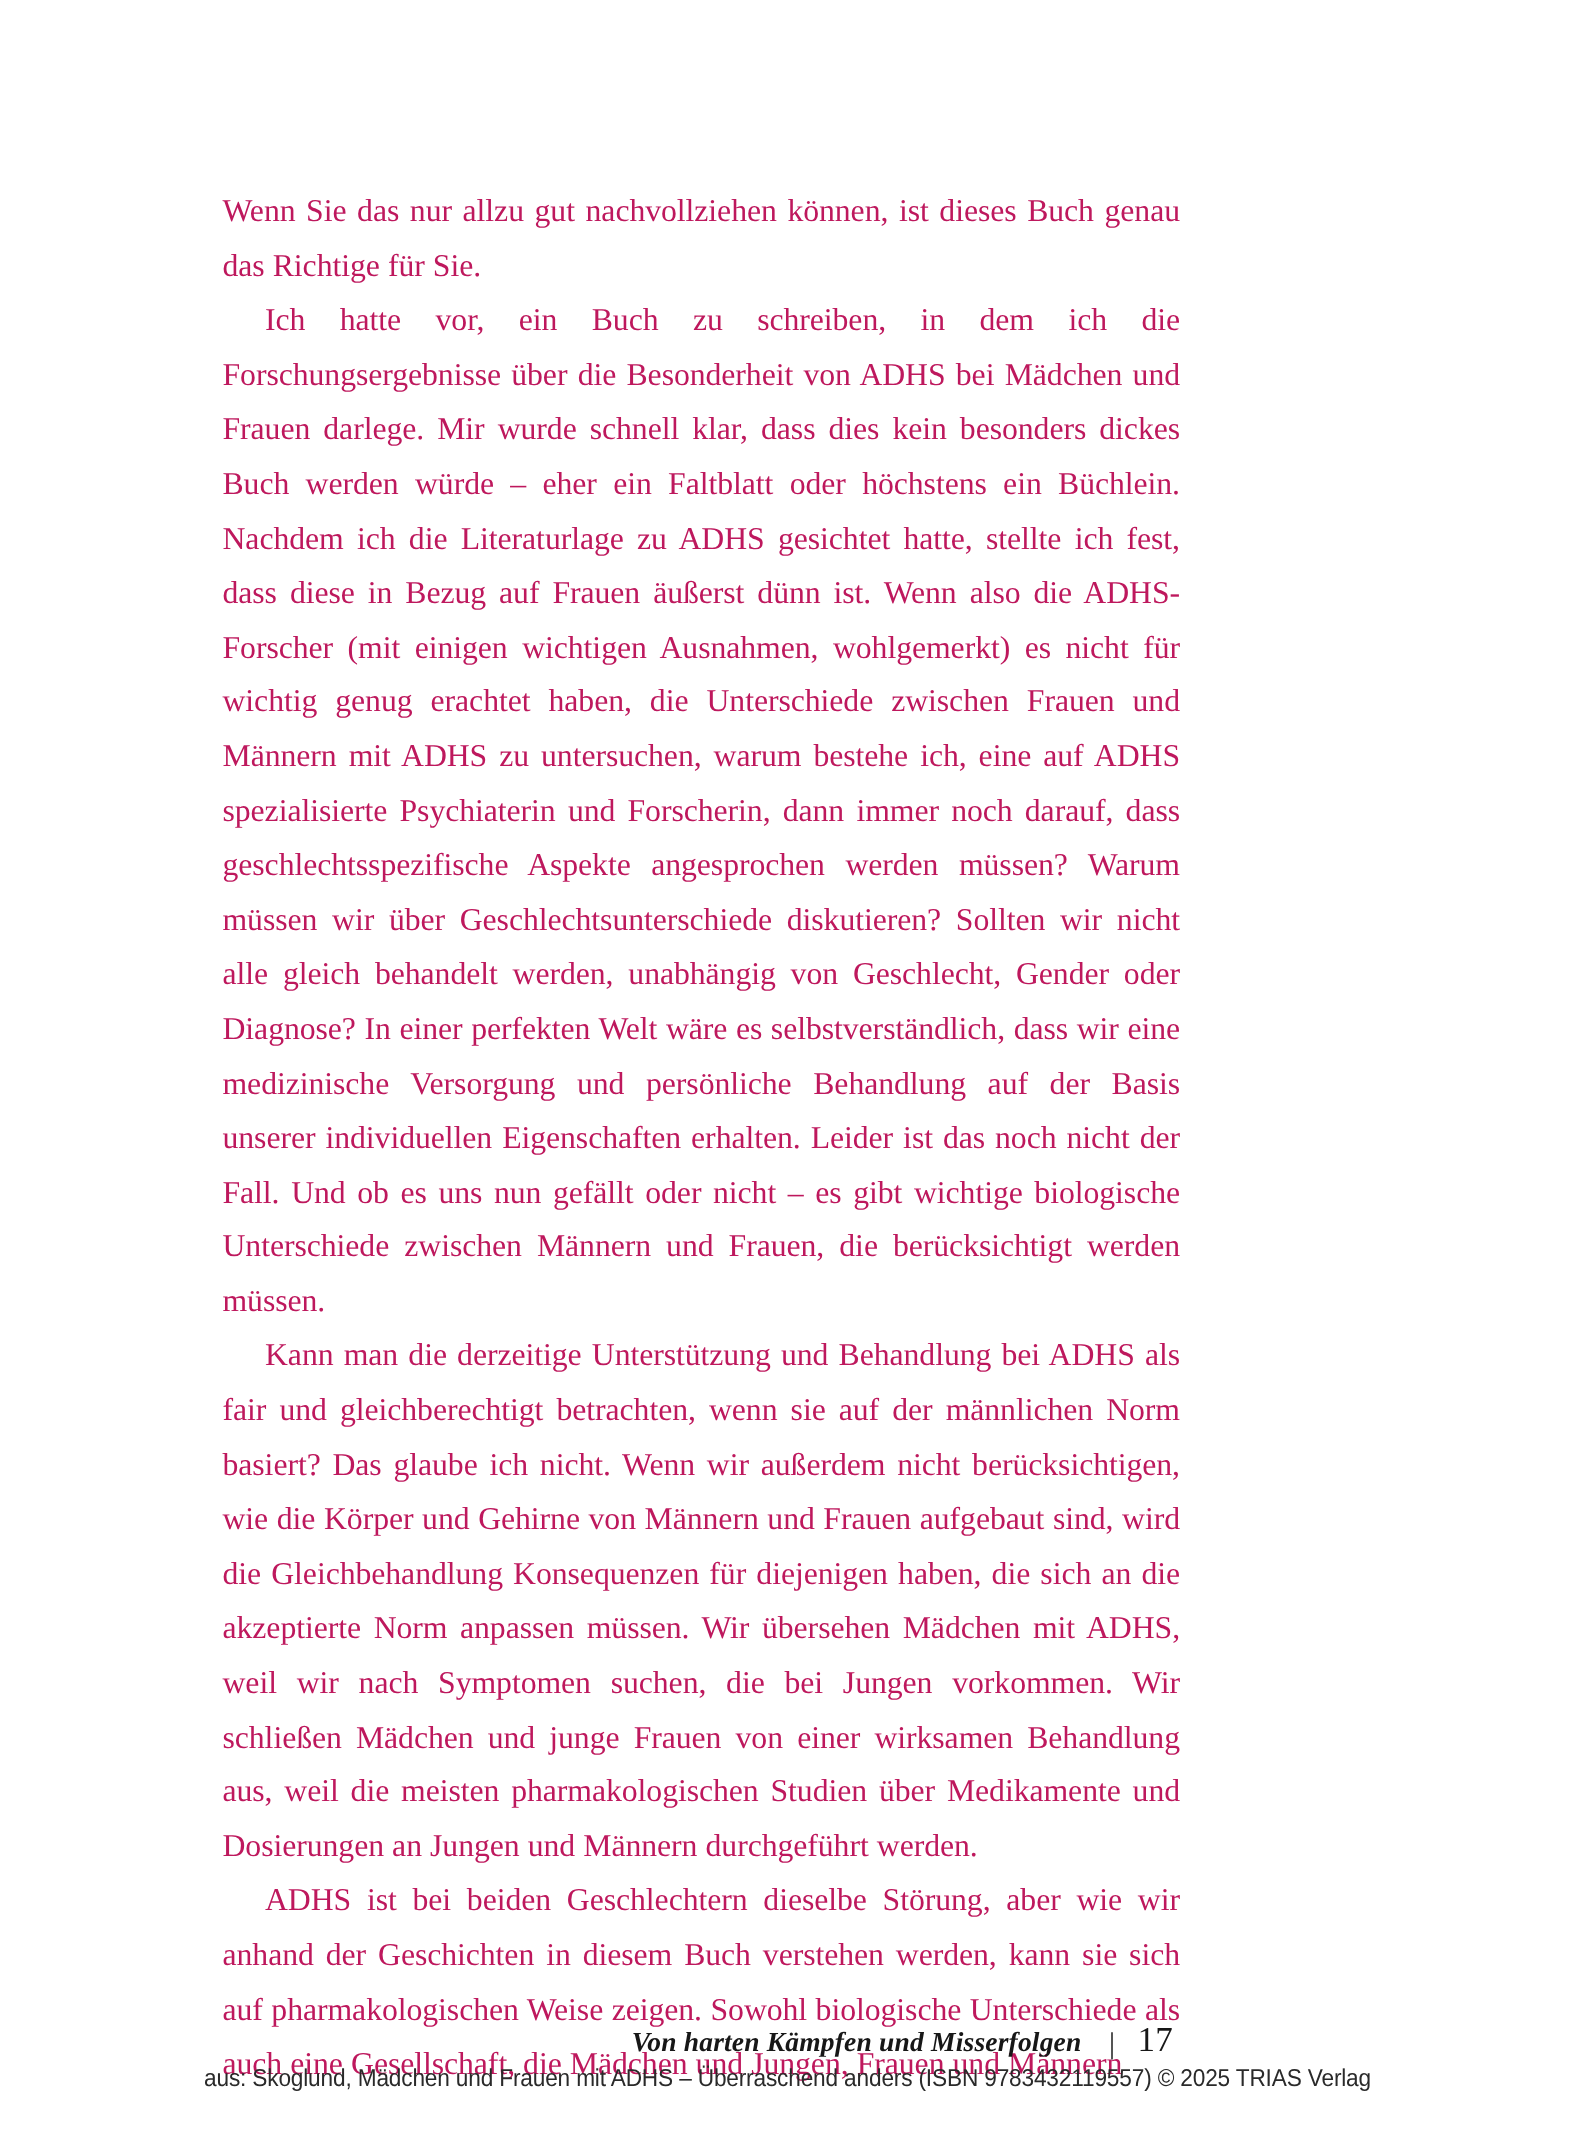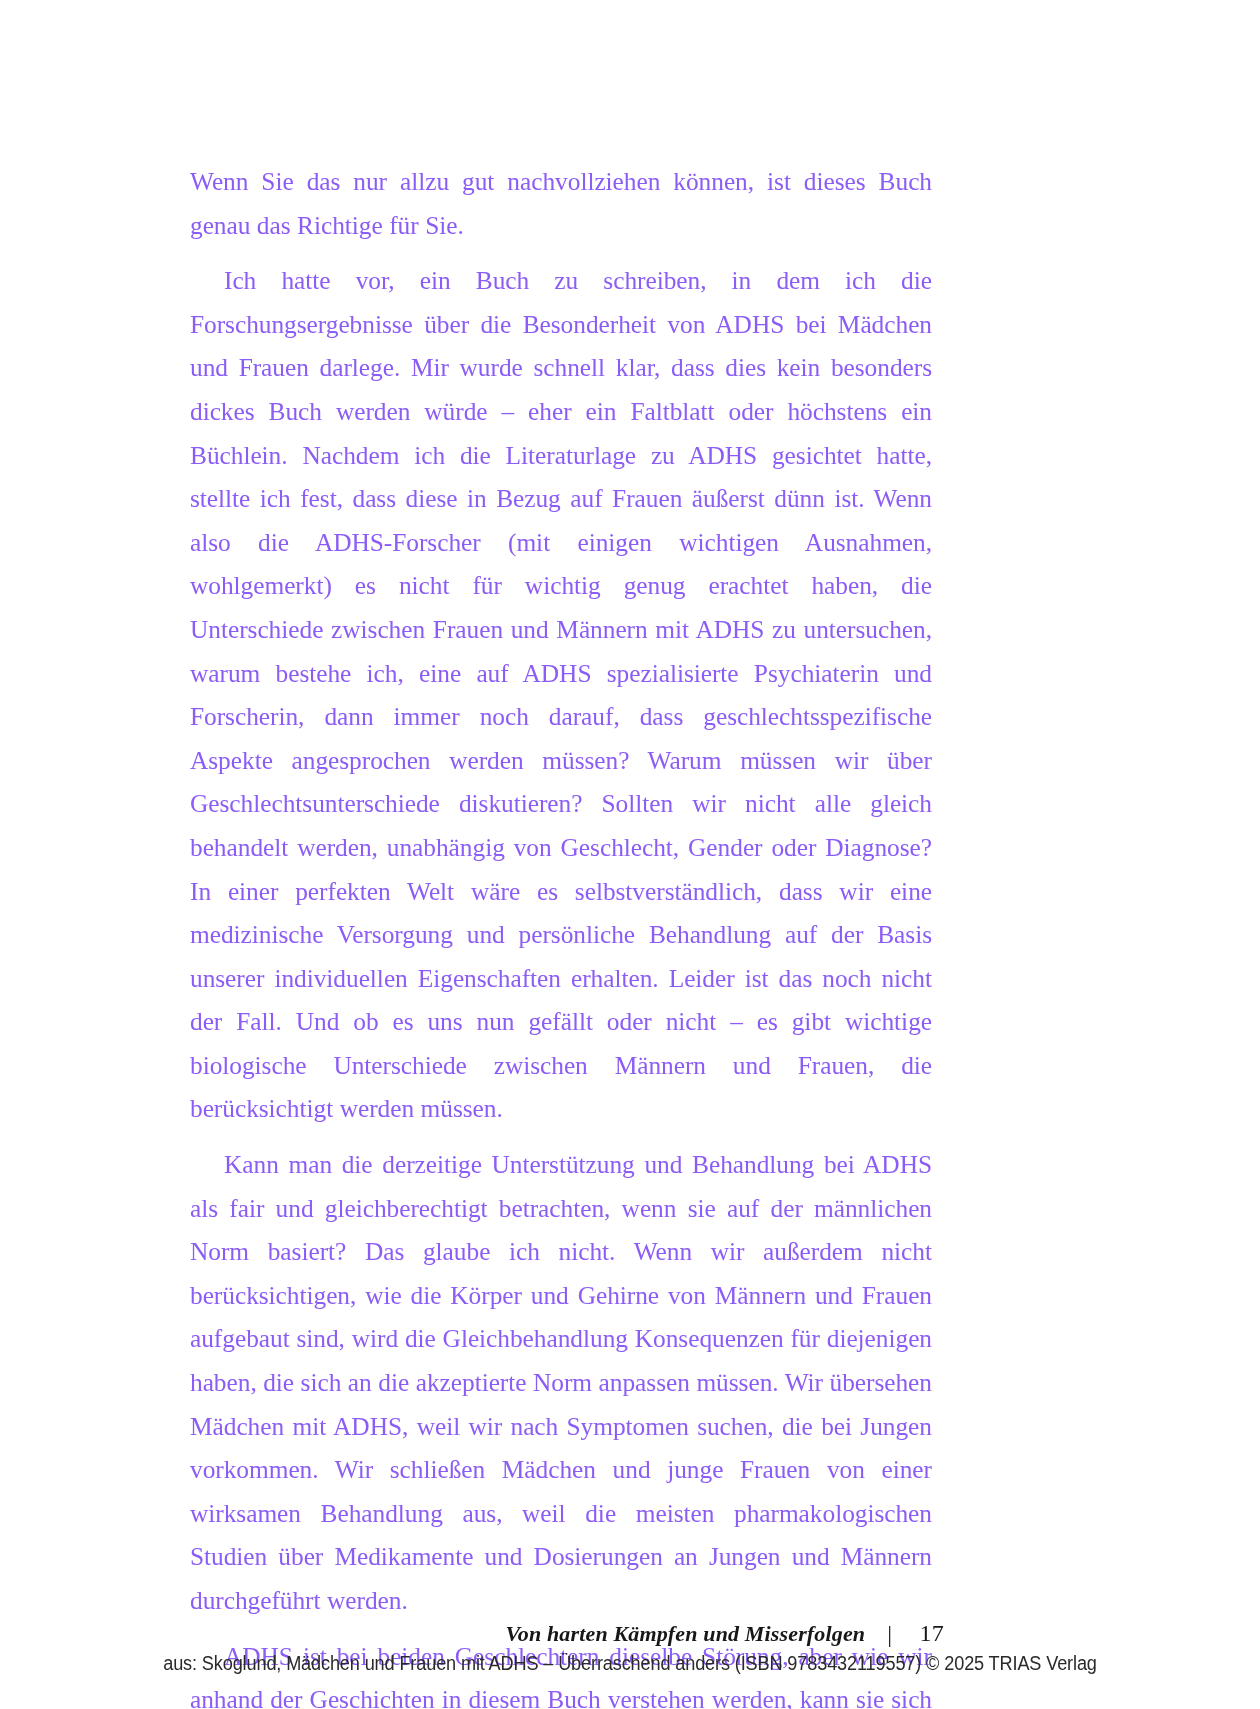--- a/index.html
+++ b/index.html
@@ -23,30 +23,30 @@
     height: 1709px;
     background: #ffffff;
   }
   .content {
     position: absolute;
     left: 178px;
     top: 148px;
     width: 766px;
   }
   .para {
-    margin: 12px;
+    margin: 0;
     font-size: 25.4px;
     line-height: 43.6px;
     text-align: justify;
     text-justify: inter-word;
     hyphens: none;
     -webkit-hyphens: none;
     letter-spacing: -0.05px;
     word-spacing: 0.2px;
-    color: #8b5cf6;
+    color: #be185d;
   }
   .para + .para {
     text-indent: 34px;
   }
   .para:last-of-type {
     text-align: justify;
   }
   .footer-line {
     position: absolute;
     left: 178px;
@@ -67,25 +67,24 @@
   }
   .footer-sep {
     display: inline-block;
     margin: 0 18px 0 22px;
     font-size: 24px;
     color: #171717;
     line-height: 1;
     transform: translateY(1px);
   }
   .page-number {
-    font-size: 24px;
+    font-size: 28px;
     font-weight: 400;
     letter-spacing: 0.3px;
     min-width: 34px;
-    text-align: right;
   }
   .copyright {
     position: absolute;
     left: 0;
     top: 1652px;
     width: 1260px;
     text-align: center;
     font-family: "Liberation Sans", "DejaVu Sans", sans-serif;
     font-size: 19.5px;
     color: #2a2a2a;

